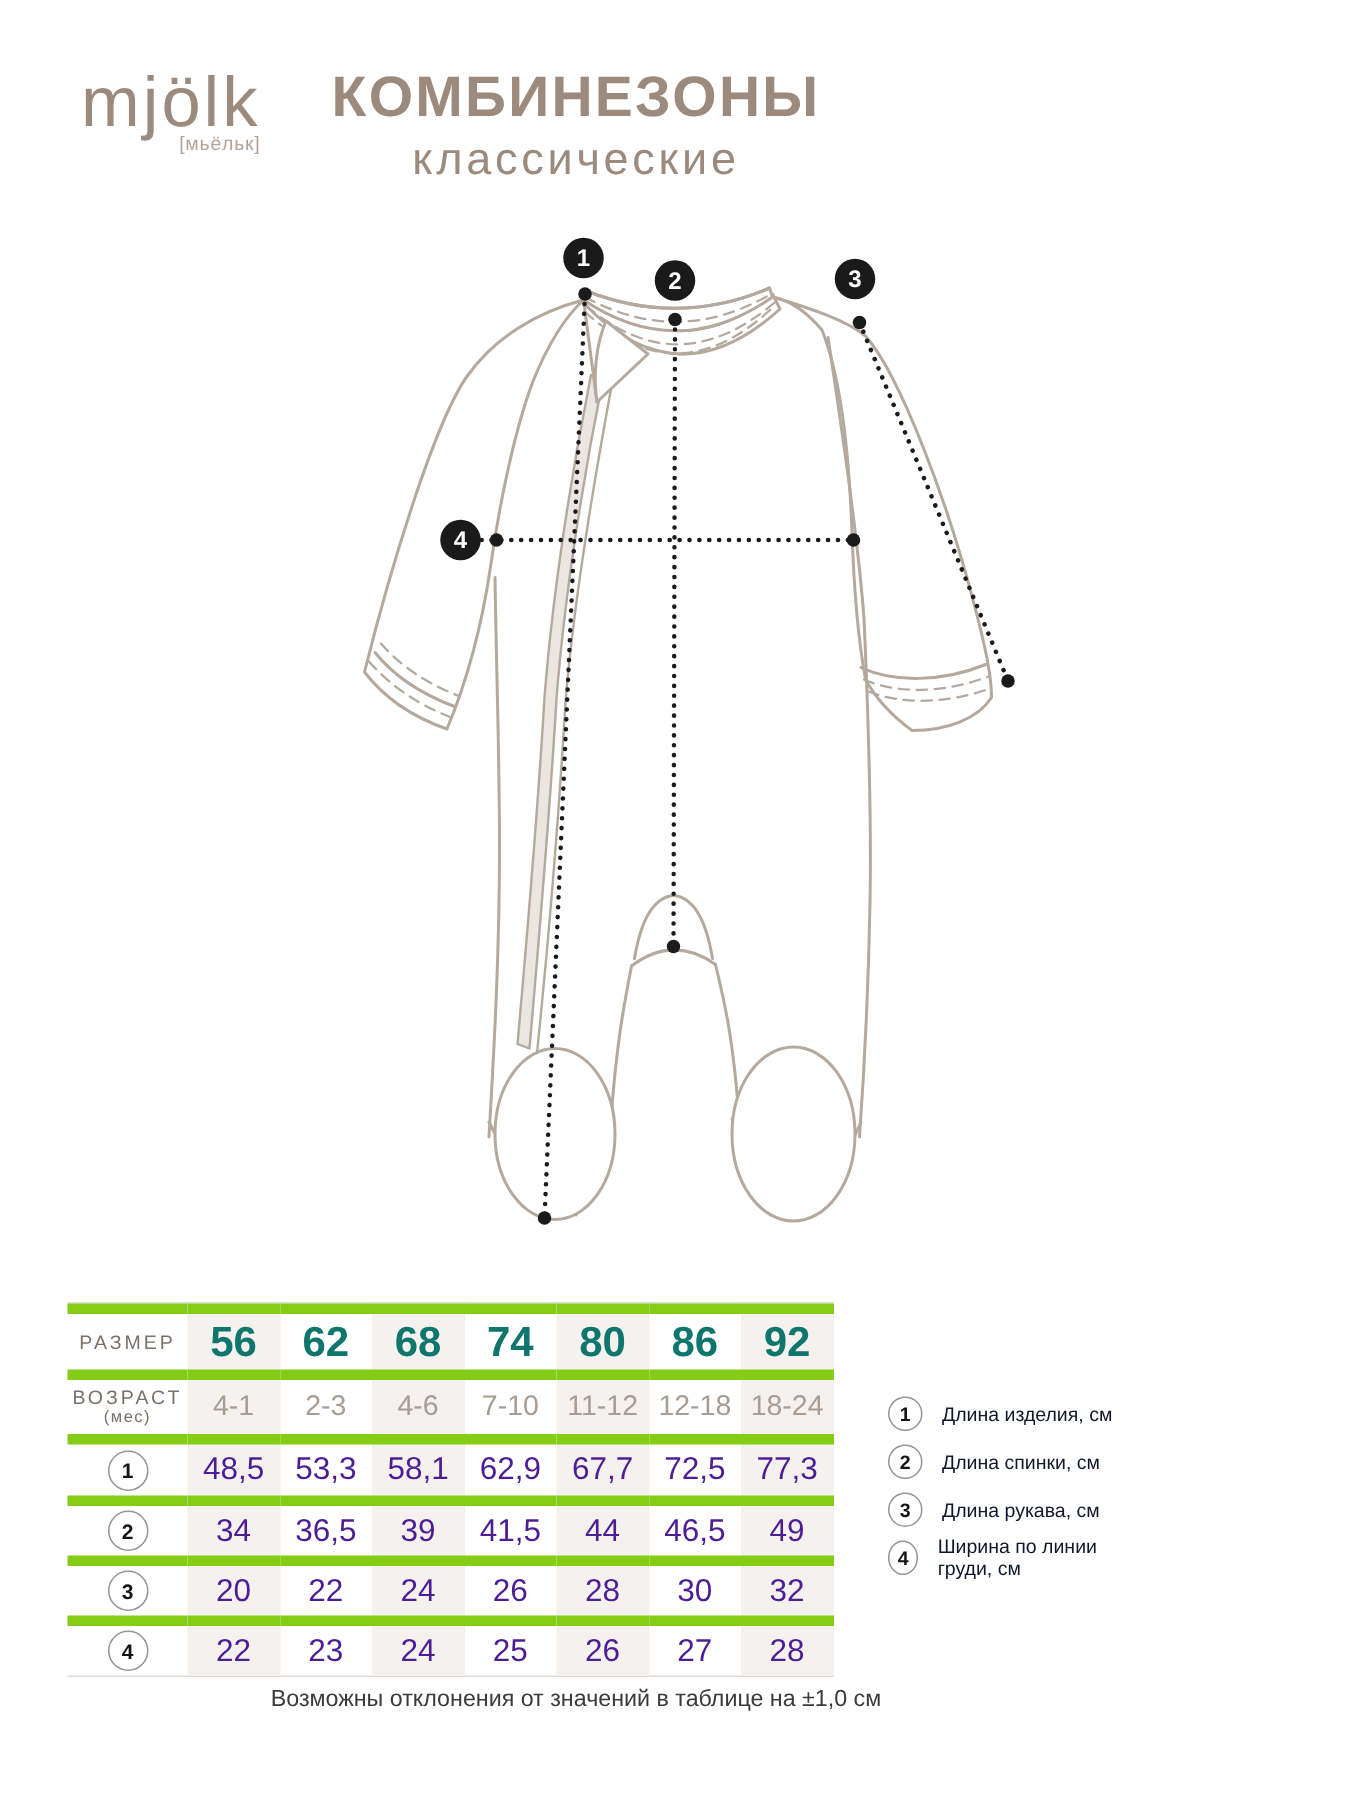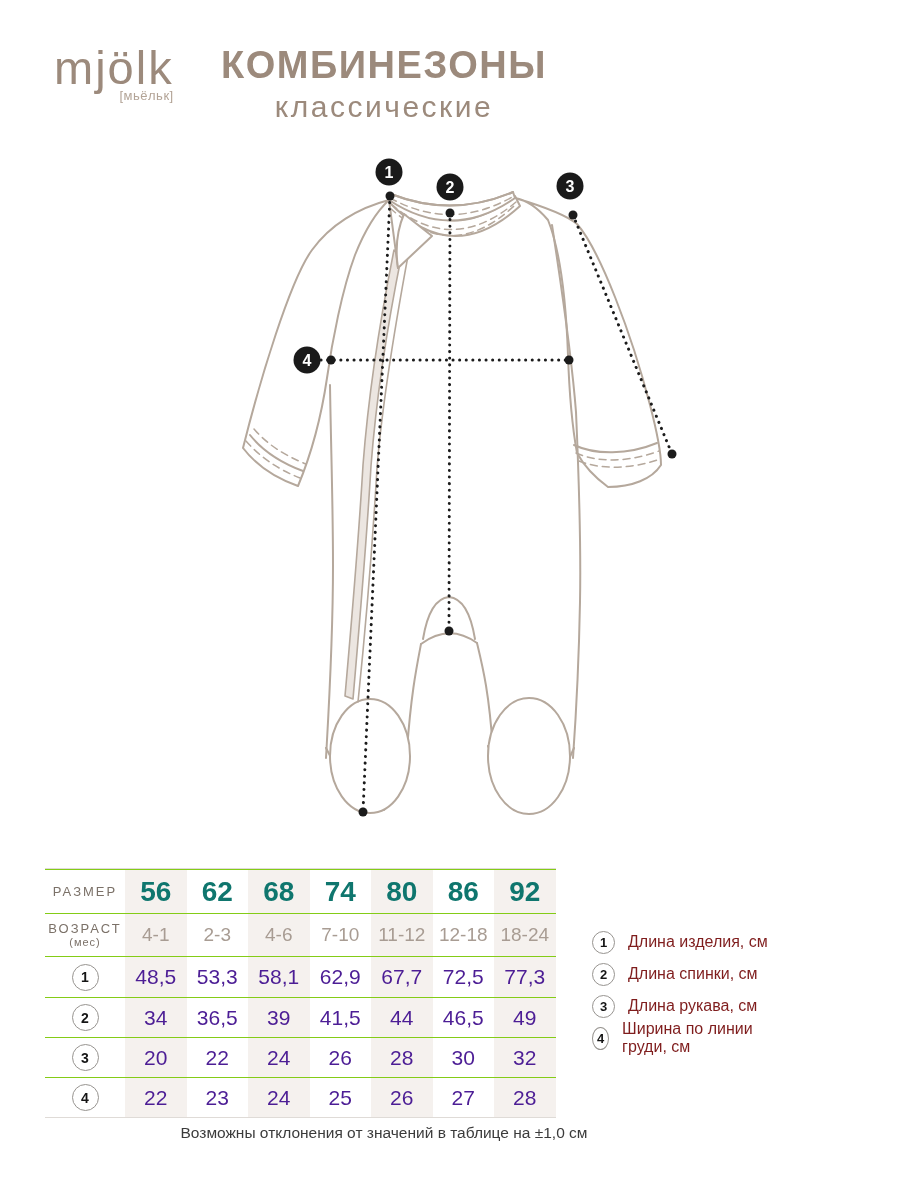--- a/index.html
+++ b/index.html
@@ -17,38 +17,38 @@
   .title-sub{font-size:30px;font-weight:400;letter-spacing:2.5px;margin-top:3px;}
 
   
   .diagram{position:absolute;left:180px;top:150px;width:540px;height:700px;}
 
   
   .size-table{position:absolute;left:45px;top:868px;
     display:grid;grid-template-columns:80px repeat(7,61.5px);
     grid-template-rows:44px 43px 41px 40px 40px 40px;
     border-top:1px solid #dfdbd7;border-bottom:1px solid #dfdbd7;}
-  .cell{display:flex;align-items:center;justify-content:center;border-top:1px solid #84cc16;}
+  .cell{display:flex;align-items:center;justify-content:center;border-top:7px solid #84cc16;}
   .size-table .cell{min-width:0;}
   .alt{background:#f5f1ee;}
   .lbl{font-size:13px;letter-spacing:2px;color:#7b7168;font-weight:500;text-transform:uppercase;}
   .lbl-stack{display:flex;flex-direction:column;align-items:center;line-height:1.2;}
   .lbl-sub{font-size:11px;letter-spacing:1px;color:#7b7168;font-weight:500;}
   .size-num{font-size:28px;font-weight:700;color:#0f766e;}
   .age-val{font-size:19px;color:#a89c93;}
   .data-val{font-size:21px;color:#4c1d95;}
   .circ{width:27px;height:27px;border:1.5px solid #979490;border-radius:50%;
         display:flex;align-items:center;justify-content:center;
         font-size:14px;font-weight:700;color:#151515;box-sizing:border-box;}
 
   
   .legend{position:absolute;left:592px;top:930px;}
   .legend-row{display:flex;align-items:center;gap:13px;height:24px;margin-bottom:8px;}
   .legend .circ{width:23px;height:23px;font-size:13px;}
-  .legend-label{font-size:16px;color:#7f1d1d;}
+  .legend-label{font-size:13px;color:#0f172a;}
 
   
   .footer{position:absolute;left:0;right:0;top:1124px;text-align:center;
           font-size:15.5px;color:#3b3b3b;}
 </style>
 </head>
 <body>
 
 <div class="page">
 

